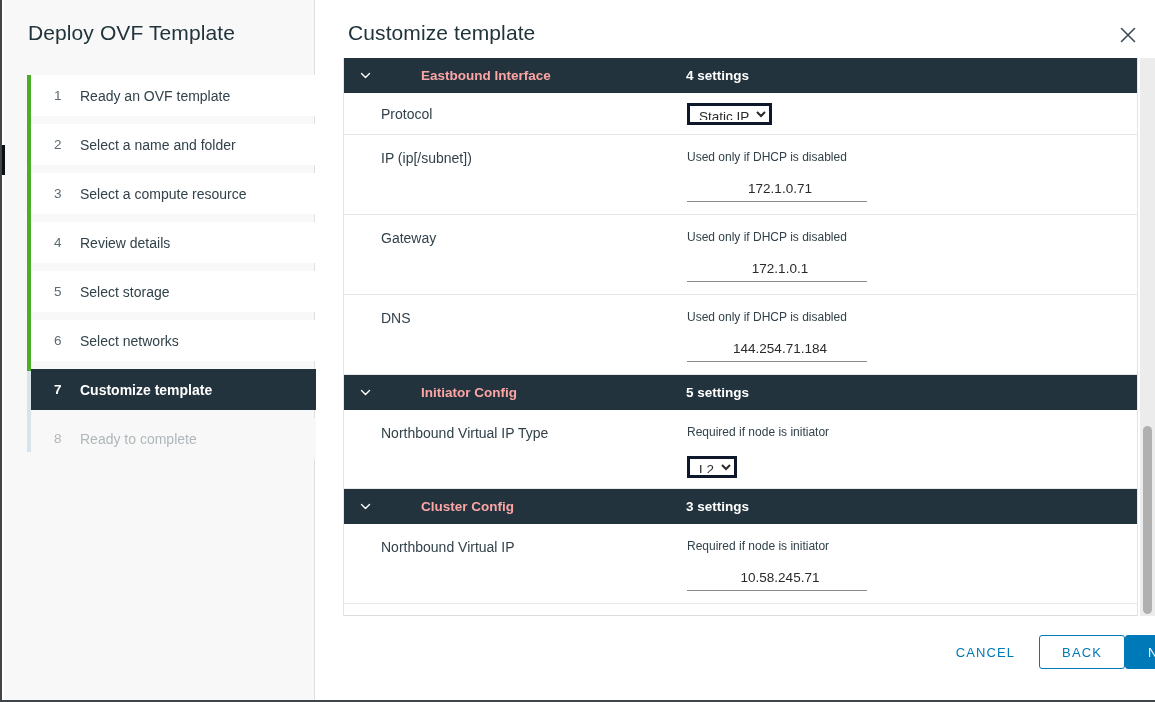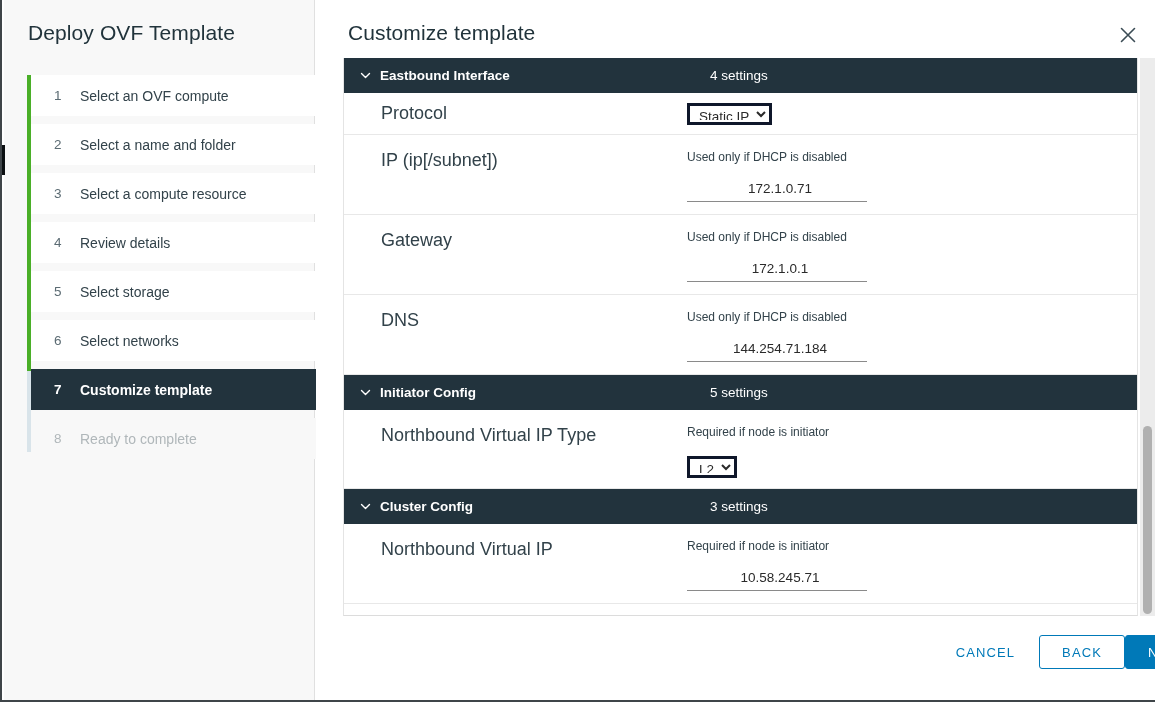--- a/index.html
+++ b/index.html
@@ -122,42 +122,42 @@
     height: 35px;
     background: #22333d;
     display: flex; align-items: center;
     cursor: pointer;
   }
   .sec-head .chev {
     margin-left: 16px; margin-right: 9px;
     display: inline-flex; color: #ffffff;
   }
   .sec-head .sec-name {
-    font-size: 13.5px; color: #ffffff; font-weight: 700;
-    white-space: nowrap;
+    font-size: 13.5px; color: #fca5a5; font-weight: 700;
+    white-space: nowrap;
+    margin-left: 41px;
   }
   .sec-head .sec-count {
     position: absolute; left: 342px;
-    font-size: 13.5px; color: #ffffff; font-weight: 400;
-    white-space: nowrap;
-    margin-left: 24px;
+    font-size: 13.5px; color: #ffffff; font-weight: 700;
+    white-space: nowrap;
   }
   .sec-head-inner { position: relative; width:100%; display:flex; align-items:center; }
 
   .row {
     position: relative;
     border-bottom: 1px solid #e8e8e8;
     min-height: 47px;
     display: flex;
   }
   .row:last-child { border-bottom: none; }
   .row .key {
     width: 342px;
     padding-left: 37px; padding-top: 15px;
-    font-size: 18px; color: #32424a; font-weight: 400;
+    font-size: 14px; color: #32424a; font-weight: 400;
     white-space: nowrap;
   }
   .row .val {
     flex: 1;
     padding-top: 12px; padding-bottom: 10px;
     padding-left: 1px;
   }
   .hint {
     font-size: 12px; color: #32424a;
     margin-top: 3px; margin-bottom: 17px;
@@ -252,21 +252,21 @@
   <div class="wizard">
     <div class="wizard-title">Deploy OVF Template</div>
 
     <div class="steps">
       <div class="progress-rail">
         <div class="progress-fill"></div>
       </div>
       <div id="steps-host">
           <div class="step">
             <span class="num">1</span>
-            <span class="lbl">Select an OVF compute</span>
+            <span class="lbl">Ready an OVF template</span>
           </div>
           <div class="step">
             <span class="num">2</span>
             <span class="lbl">Select a name and folder</span>
           </div>
           <div class="step">
             <span class="num">3</span>
             <span class="lbl">Select a compute resource</span>
           </div>
           <div class="step">

